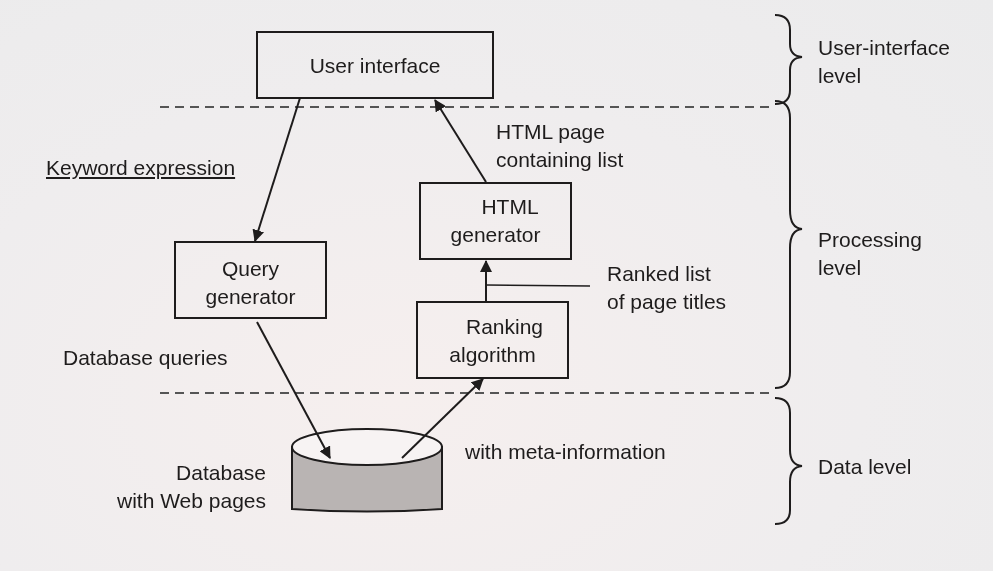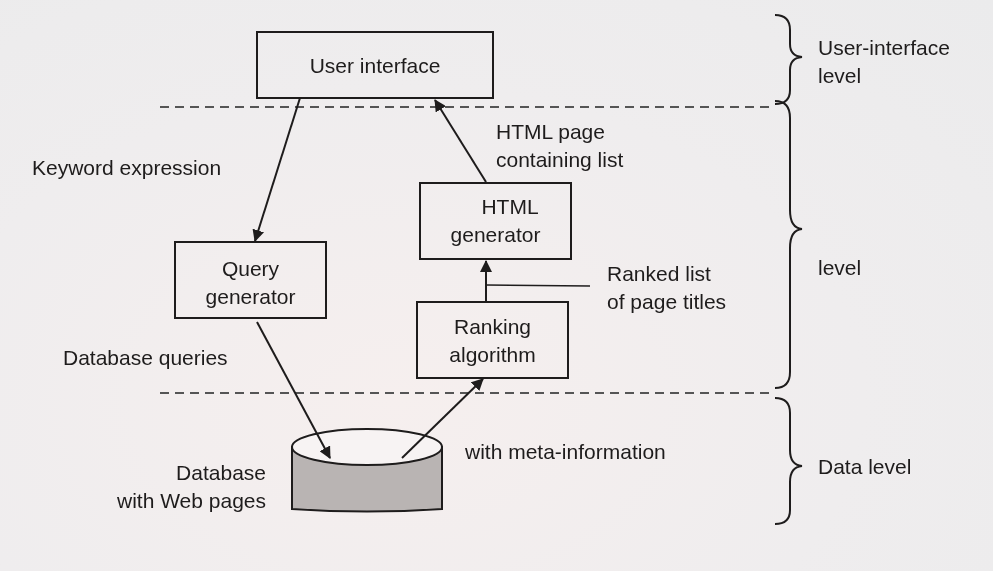--- a/index.html
+++ b/index.html
@@ -54,31 +54,32 @@
   </svg>
 
   <div class="lbl box-text" style="left:257px;top:52px;width:236px;">User interface</div>
 
   <div class="lbl box-text" style="left:420px;top:193px;width:180px;">HTML</div>
   <div class="lbl box-text" style="left:420px;top:221px;width:151px;">generator</div>
 
   <div class="lbl box-text" style="left:175px;top:255px;width:151px;">Query</div>
   <div class="lbl box-text" style="left:175px;top:283px;width:151px;">generator</div>
 
-  <div class="lbl box-text" style="left:417px;top:313px;width:151px;">Ranking</div>
+  <div class="lbl box-text" style="left:417px;top:313px;width:151px;padding-left:12px;">Ranking</div>
   <div class="lbl right" style="left:60px;top:459px;width:206px;">Database</div>
 
   <div class="lbl box-text" style="left:417px;top:341px;width:151px;">algorithm</div>
   <div class="lbl right" style="left:60px;top:487px;width:206px;">with Web pages</div>
 
-  <div class="lbl" style="left:32px;top:154px;">Keyword expression</div>
+  <div class="lbl" style="left:46px;top:154px;text-decoration:underline;">Keyword expression</div>
   <div class="lbl" style="left:496px;top:118px;">HTML page</div>
   <div class="lbl" style="left:496px;top:146px;">containing list</div>
   <div class="lbl" style="left:607px;top:288px;">of page titles</div>
   <div class="lbl" style="left:607px;top:260px;">Ranked list</div>
   <div class="lbl" style="left:63px;top:344px;">Database queries</div>
   <div class="lbl" style="left:465px;top:438px;">with meta-information</div>
 
   <div class="lbl" style="left:818px;top:34px;">User-interface</div>
   <div class="lbl" style="left:818px;top:62px;">level</div>
+  <div class="lbl" style="left:818px;top:226px;">Processing</div>
   <div class="lbl" style="left:818px;top:254px;">level</div>
   <div class="lbl" style="left:818px;top:453px;">Data level</div>
 </div>
 
 </body></html>

